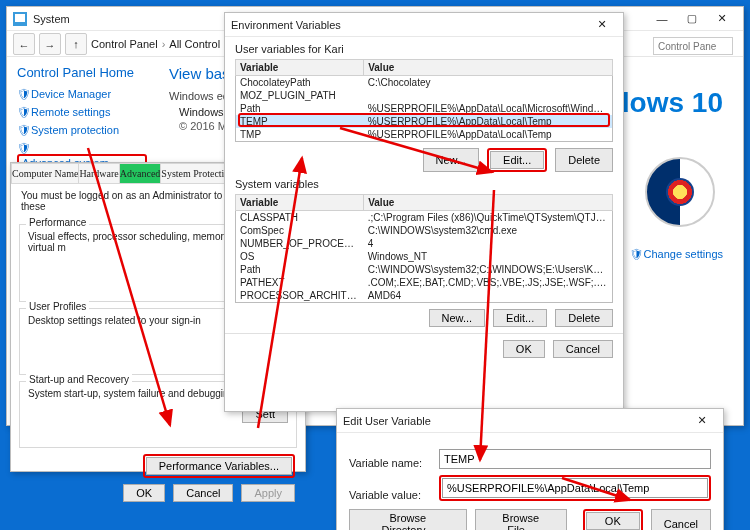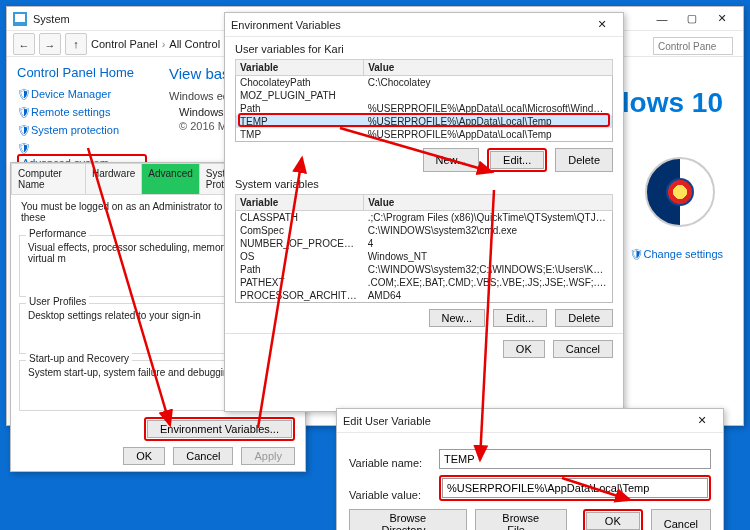--- a/index.html
+++ b/index.html
@@ -18,23 +18,23 @@
   .leftcol a { display:block; font-size:11px; color:#0066cc; margin:6px 0; cursor:pointer; }
   .leftcol .hdr { color:#0066cc; font-size:13px; margin-bottom:8px; }
   .leftcol a .b { width:10px; height:10px; display:inline-block; margin-right:4px; }
   .syspanel-right { position:absolute; left:150px; top:50px; padding:8px 12px; }
   .syspanel-right h2 { font-size:15px; color:#0066cc; font-weight:normal; margin:0 0 8px 0; }
   .lbl { color:#444; }
   .hl-red { border:2px solid #e60000; border-radius:3px; padding:1px 3px; display:inline-block; }
   
   .sp { width:296px; }
   .tabs { display:flex; background:#f8f8f8; border-bottom:1px solid #d8d8d8; font-size:10px; }
-  .tabs .tab { padding:4px 6px; border:1px solid #d6d6d6; border-bottom:none; background:#f5f5f5; margin-right:-1px; }
+  .tabs .tab { padding:4px 0; border:1px solid #d6d6d6; border-bottom:none; background:#f5f5f5; margin-right:-1px;font-family:Liberation Serif, serif; }
   .tabs .tab.active { background:#22c55e; }
-  .group { border:1px solid #d8d8d8; margin:6px 8px; padding:6px 8px 8px 8px; position:relative; }
+  .group { border:1px solid #d8d8d8; margin:6px 8px; padding:6px 8px 24px 8px; position:relative; }
   .group .lg { position:absolute; top:-8px; left:6px; background:#fff; padding:0 3px; font-size:10px; }
   .btn { border:1px solid #adadad; background:#eaeaea; padding:2px 12px; font-size:11px; cursor:pointer; }
   .rowbtns { display:flex; justify-content:flex-end; gap:8px; padding:6px 10px; }
   
   .ev { width:400px; }
   .ev .sect { margin:6px 10px; }
   .ev .sect .shead { font-size:11px; margin-bottom:4px; }
   .ev table { width:100%; border:1px solid #bcbcbc; border-collapse:collapse; background:#fff; font-size:10px; }
   .ev th { text-align:left; background:#f2f2f2; border:1px solid #d0d0d0; padding:2px 4px; font-weight:bold; }
   .ev td { padding:1px 4px; white-space:nowrap; overflow:hidden; text-overflow:ellipsis; max-width:0; }
@@ -120,21 +120,21 @@
     <span class="lg">User Profiles</span>
     <div style="font-size:10px">Desktop settings related to your sign-in</div>
     <div style="text-align:right;margin-top:6px"><button class="btn">Sett</button></div>
   </div>
   <div class="group">
     <span class="lg">Start-up and Recovery</span>
     <div style="font-size:10px">System start-up, system failure and debugging information</div>
     <div style="text-align:right;margin-top:6px"><button class="btn">Sett</button></div>
   </div>
   <div style="text-align:right;padding:0 10px;">
-    <span class="hl-red" style="padding:1px"><button class="btn">Environment Variables...</button></span>
+    <span class="hl-red" style="padding:1px"><button class="btn">Performance Variables...</button></span>
   </div>
   <div class="rowbtns">
     <button class="btn">OK</button>
     <button class="btn">Cancel</button>
     <button class="btn" style="color:#999">Apply</button>
   </div>
 </div>
 
 <div class="win ev" style="left:224px; top:12px; height:400px;">
   <div class="titlebar">

